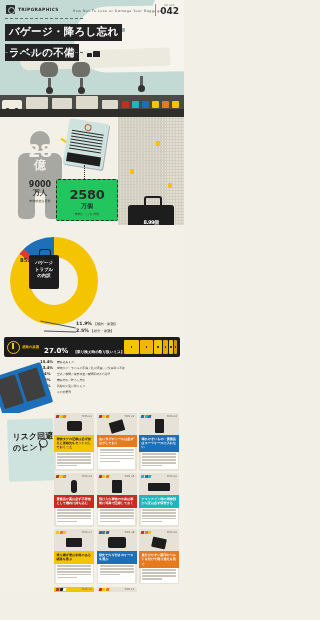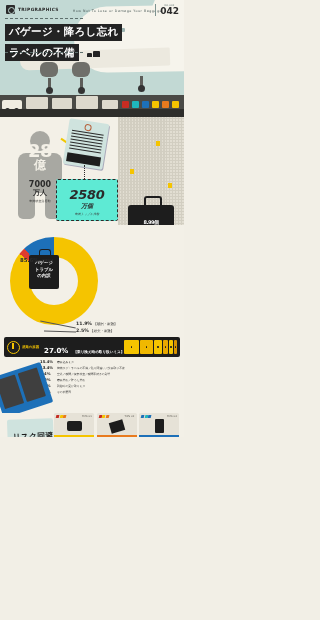--- a/index.html
+++ b/index.html
@@ -3,21 +3,21 @@
 <meta charset="utf-8">
 <title>TRIPGRAPHICS 042</title>
 <style>
   html,body{margin:0;padding:0;}
   body{
     width:184px;height:620px;overflow:hidden;
     background:#f2efe6;
     font-family:"DejaVu Sans","Liberation Sans",sans-serif;
     -webkit-font-smoothing:none;
   }
-  .page{position:relative;width:184px;height:437px;overflow:hidden;background:#f3f0e7;}
+  .page{position:relative;width:184px;height:592px;overflow:hidden;background:#f3f0e7;}
 
   
   .hero{position:relative;height:95px;background:#bfd7d2;overflow:hidden;}
   .hero .sky{position:absolute;inset:0;background:#c2d9d4;}
   .plane-body{position:absolute;left:74px;top:6px;width:120px;height:66px;
     background:#f6f4ec;border-radius:60px 8px 8px 60px;transform:rotate(-1deg);}
   .plane-tail{position:absolute;left:150px;top:-16px;width:34px;height:56px;
     background:#f6f4ec;border-radius:10px 22px 0 0;transform:skewX(-22deg);}
   .plane-wing{position:absolute;left:20px;top:50px;width:150px;height:18px;
     background:#ece9df;border-radius:40px 6px 6px 40px;transform:rotate(-2deg);}
@@ -68,22 +68,22 @@
   .sub7000 .c{font-size:3px;color:#3a3a38;letter-spacing:.1px;margin-top:1px;}
 
   .tag{position:absolute;left:66px;top:4px;width:40px;height:46px;background:#cfe3de;
     transform:rotate(9deg);border-radius:2px;box-shadow:1px 1px 0 #aab;}
   .tag .hole{position:absolute;left:16px;top:3px;width:5px;height:5px;border:1.2px solid #b6603a;border-radius:50%;}
   .tag .bar{position:absolute;left:4px;top:11px;right:4px;height:1.3px;background:#2b2b2b;
     box-shadow:0 3px 0 #2b2b2b,0 6px 0 #2b2b2b,0 9px 0 #2b2b2b,0 12px 0 #2b2b2b,0 15px 0 #2b2b2b,0 18px 0 #2b2b2b;}
   .tag .black{position:absolute;left:3px;bottom:3px;right:3px;height:9px;background:#1e1e1e;}
   .tag-lead{position:absolute;left:60px;top:24px;width:12px;height:2px;background:#f0c800;transform:rotate(34deg);}
 
-  .box2580{position:absolute;left:56px;top:62px;width:60px;height:40px;background:#5eead4;
-    border:1.6px dashed #2b2b2b;border-radius:2px;font-style:italic;}
+  .box2580{position:absolute;left:56px;top:62px;width:60px;height:40px;background:#22c55e;
+    border:1.6px dashed #2b2b2b;border-radius:2px;}
   .box2580 .n{font-size:13px;font-weight:bold;text-align:center;color:#2b2b2b;margin-top:7px;letter-spacing:-.3px;}
   .box2580 .u{font-size:6px;font-weight:bold;text-align:center;color:#2b2b2b;}
   .box2580 .c{font-size:3px;text-align:center;color:#3a3a38;margin-top:1px;}
   .cordv{position:absolute;left:84px;top:48px;width:0;height:14px;border-left:1.4px dotted #2b2b2b;}
 
   
   .gridpanel{position:absolute;left:118px;top:0;width:66px;height:236px;background:#e2ded2;overflow:hidden;}
   .gridpanel .gl{position:absolute;inset:0;
     background-image:repeating-linear-gradient(90deg,#d2cec1 0 1.5px,transparent 1.5px 3px),
                      repeating-linear-gradient(0deg,#d2cec1 0 1.5px,transparent 1.5px 3px);}
@@ -251,21 +251,21 @@
       <span class="head"></span>
       <span class="body"></span>
       <span class="lg" style="left:4px"></span>
       <span class="lg" style="left:31px"></span>
     </div>
     <div class="big28">
       <div class="n">28</div>
       <div class="oku">億</div>
     </div>
     <div class="sub7000">
-      <div class="a">7000</div>
+      <div class="a">9000</div>
       <div class="b">万人</div>
       <div class="c">年間航空旅客数</div>
     </div>
 
     <div class="tag-lead"></div>
     <div class="tag">
       <span class="hole"></span>
       <span class="bar"></span>
       <span class="black"></span>
     </div>

